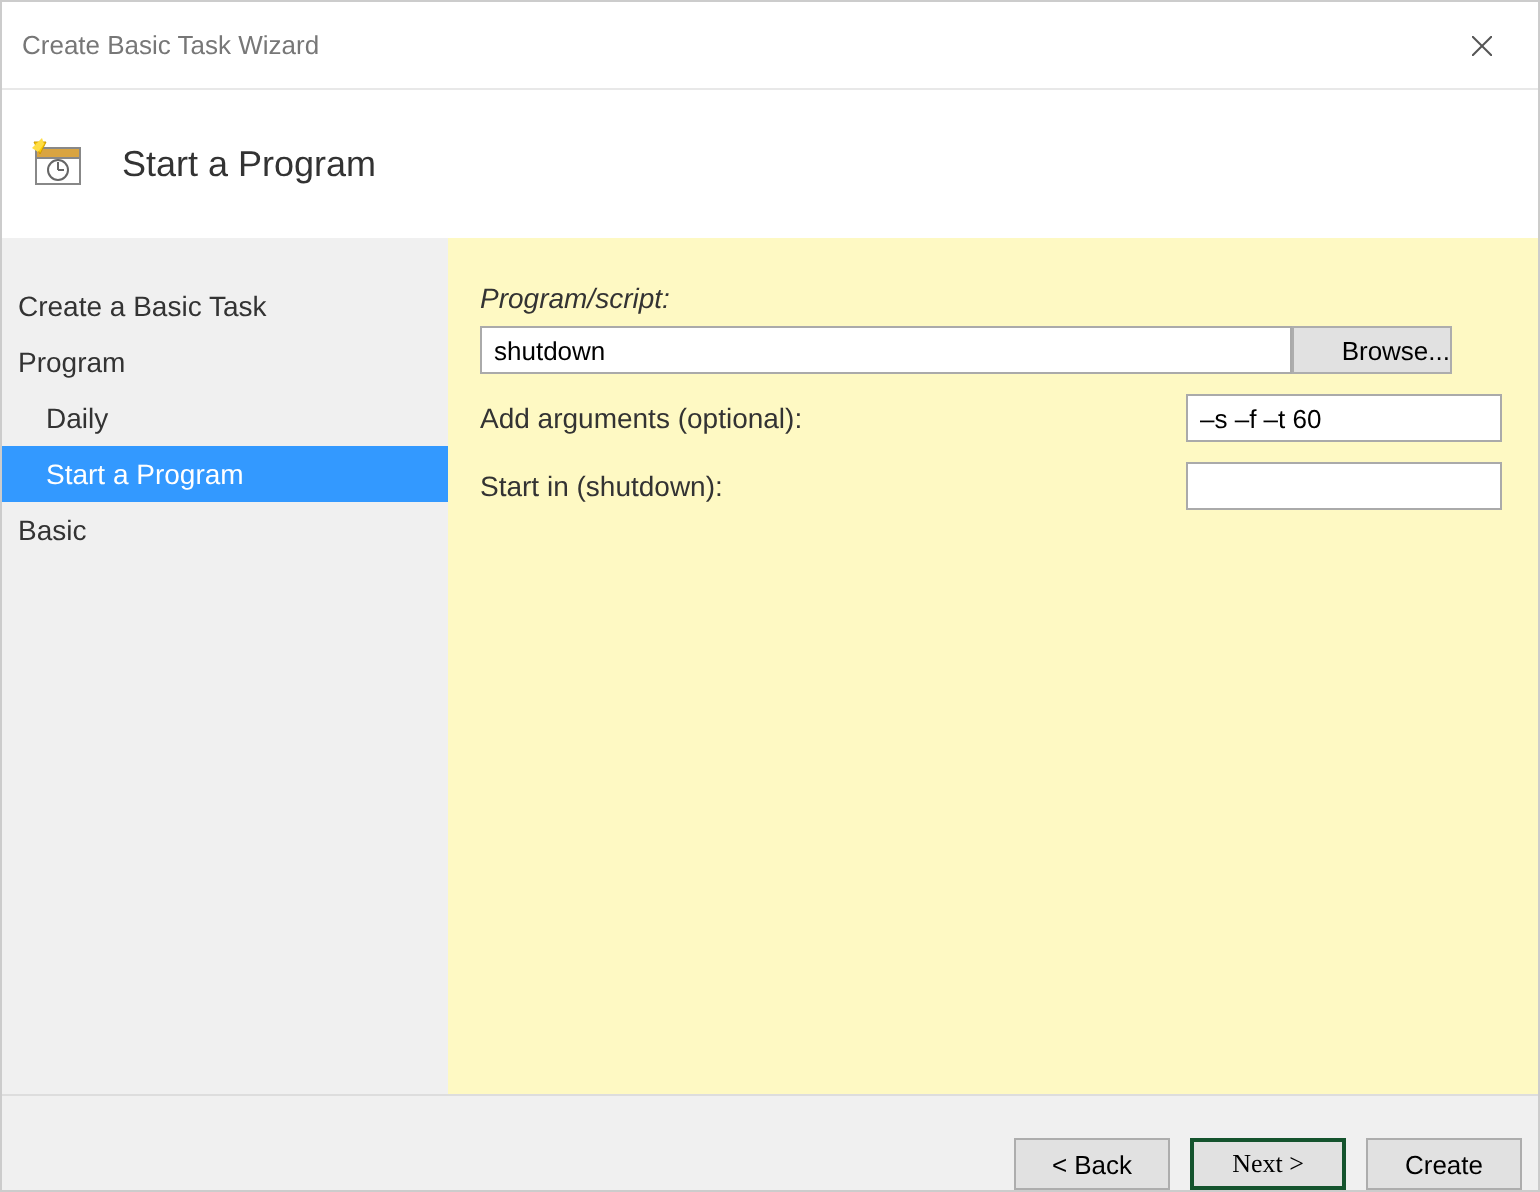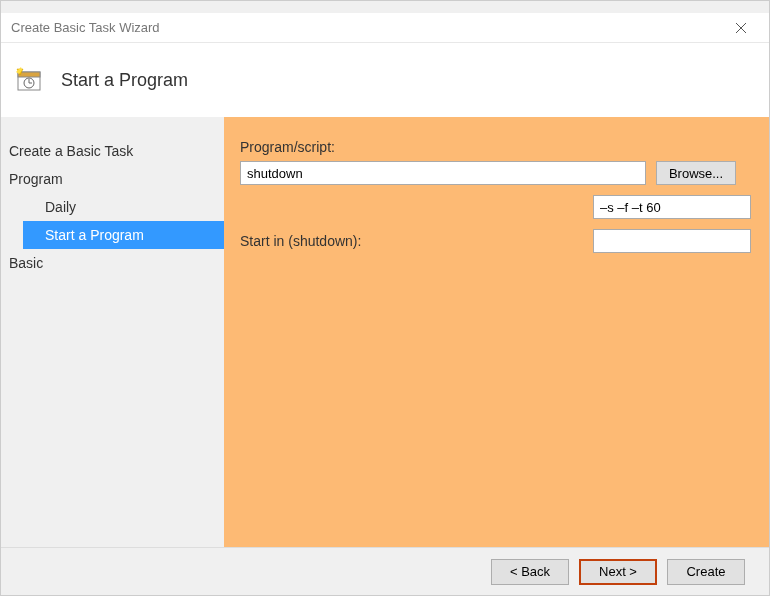--- a/index.html
+++ b/index.html
@@ -18,28 +18,27 @@
     }
     .window {
       width: 770px;
       height: 596px;
       border: 1px solid #ccc;
       display: flex;
       flex-direction: column;
       background: #f0f0f0;
     }
     .titlebar {
-      height: 30px;
+      height: 44px;
       background: #fff;
       display: flex;
       align-items: center;
       justify-content: space-between;
       padding: 0 8px 0 10px;
       border-bottom: 1px solid #e8e8e8;
-      margin-top: 12px;
     }
     .titlebar-text {
       color: #777;
       font-size: 13px;
     }
     .close-btn {
       width: 40px;
       height: 28px;
       display: flex;
       align-items: center;
@@ -69,54 +68,54 @@
       height: 28px;
     }
     .page-title {
       font-size: 18px;
       color: #333;
       font-weight: 400;
     }
     .content {
       flex: 1;
       display: flex;
-      background: #fdba74;
+      background: #fef9c3;
     }
     .sidebar {
       width: 223px;
       background: #f0f0f0;
       padding-top: 20px;
     }
     .sidebar-item {
       padding: 4px 8px;
       font-size: 14px;
       color: #333;
       cursor: pointer;
       line-height: 20px;
     }
     .sidebar-item.indent {
       padding-left: 22px;
-      margin-left: 22px;
     }
     .sidebar-item.selected {
       background: #3399ff;
       color: #fff;
     }
     .main {
       flex: 1;
       padding: 22px 18px 0 16px;
     }
     .form-row {
       margin-bottom: 10px;
     }
     .form-label {
       font-size: 14px;
       color: #333;
       display: block;
       margin-bottom: 6px;
+      font-style: italic;
     }
     .form-row-inline {
       display: flex;
       align-items: center;
       gap: 8px;
       margin-bottom: 10px;
     }
     .form-label-inline {
       font-size: 14px;
       color: #333;
@@ -140,42 +139,44 @@
       width: 158px;
     }
     .browse-btn {
       width: 80px;
       height: 24px;
       background: #e1e1e1;
       border: 1px solid #adadad;
       font-family: inherit;
       font-size: 13px;
       cursor: pointer;
+      text-align: right;
     }
     .footer {
       height: 48px;
       border-top: 1px solid #ddd;
       display: flex;
-      align-items: center;
+      align-items: flex-end;
       justify-content: flex-end;
-      padding-right: 24px;
+      padding-right: 8px;
       gap: 10px;
       background: #f0f0f0;
     }
     .footer-btn {
       width: 78px;
       height: 26px;
       background: #e1e1e1;
       border: 1px solid #adadad;
       font-family: inherit;
       font-size: 13px;
       cursor: pointer;
     }
     .footer-btn.default {
-      border: 2px solid #c2410c;
+      border: 2px solid #14532d;
+      font-family: Liberation Serif, serif;
     }
   </style>
 </head>
 <body>
 
 <div class="window">
 
   <div class="titlebar">
     <span class="titlebar-text">Create Basic Task Wizard</span>
     <div class="close-btn">
@@ -208,27 +209,28 @@
       <div class="sidebar-item">Program</div>
       <div class="sidebar-item indent">Daily</div>
       <div class="sidebar-item indent selected">Start a Program</div>
       <div class="sidebar-item">Basic</div>
     </div>
 
     <div class="main">
 
       <div class="form-row">
         <span class="form-label">Program/script:</span>
-        <div style="display:flex; gap:10px; align-items:center;">
+        <div style="display:flex; align-items:center;">
           <input type="text" class="text-input input-program" value="shutdown" style="">
           <button class="browse-btn">Browse...</button>
         </div>
       </div>
 
       <div class="form-row-inline">
+        <span class="form-label-inline">Add arguments (optional):</span>
         <span class="form-spacer"></span>
         <input type="text" class="text-input input-small" value="–s –f –t 60" style="">
       </div>
 
       <div class="form-row-inline">
         <span class="form-label-inline">Start in (shutdown):</span>
         <span class="form-spacer"></span>
         <input type="text" class="text-input input-small" value="" style="">
       </div>
 

